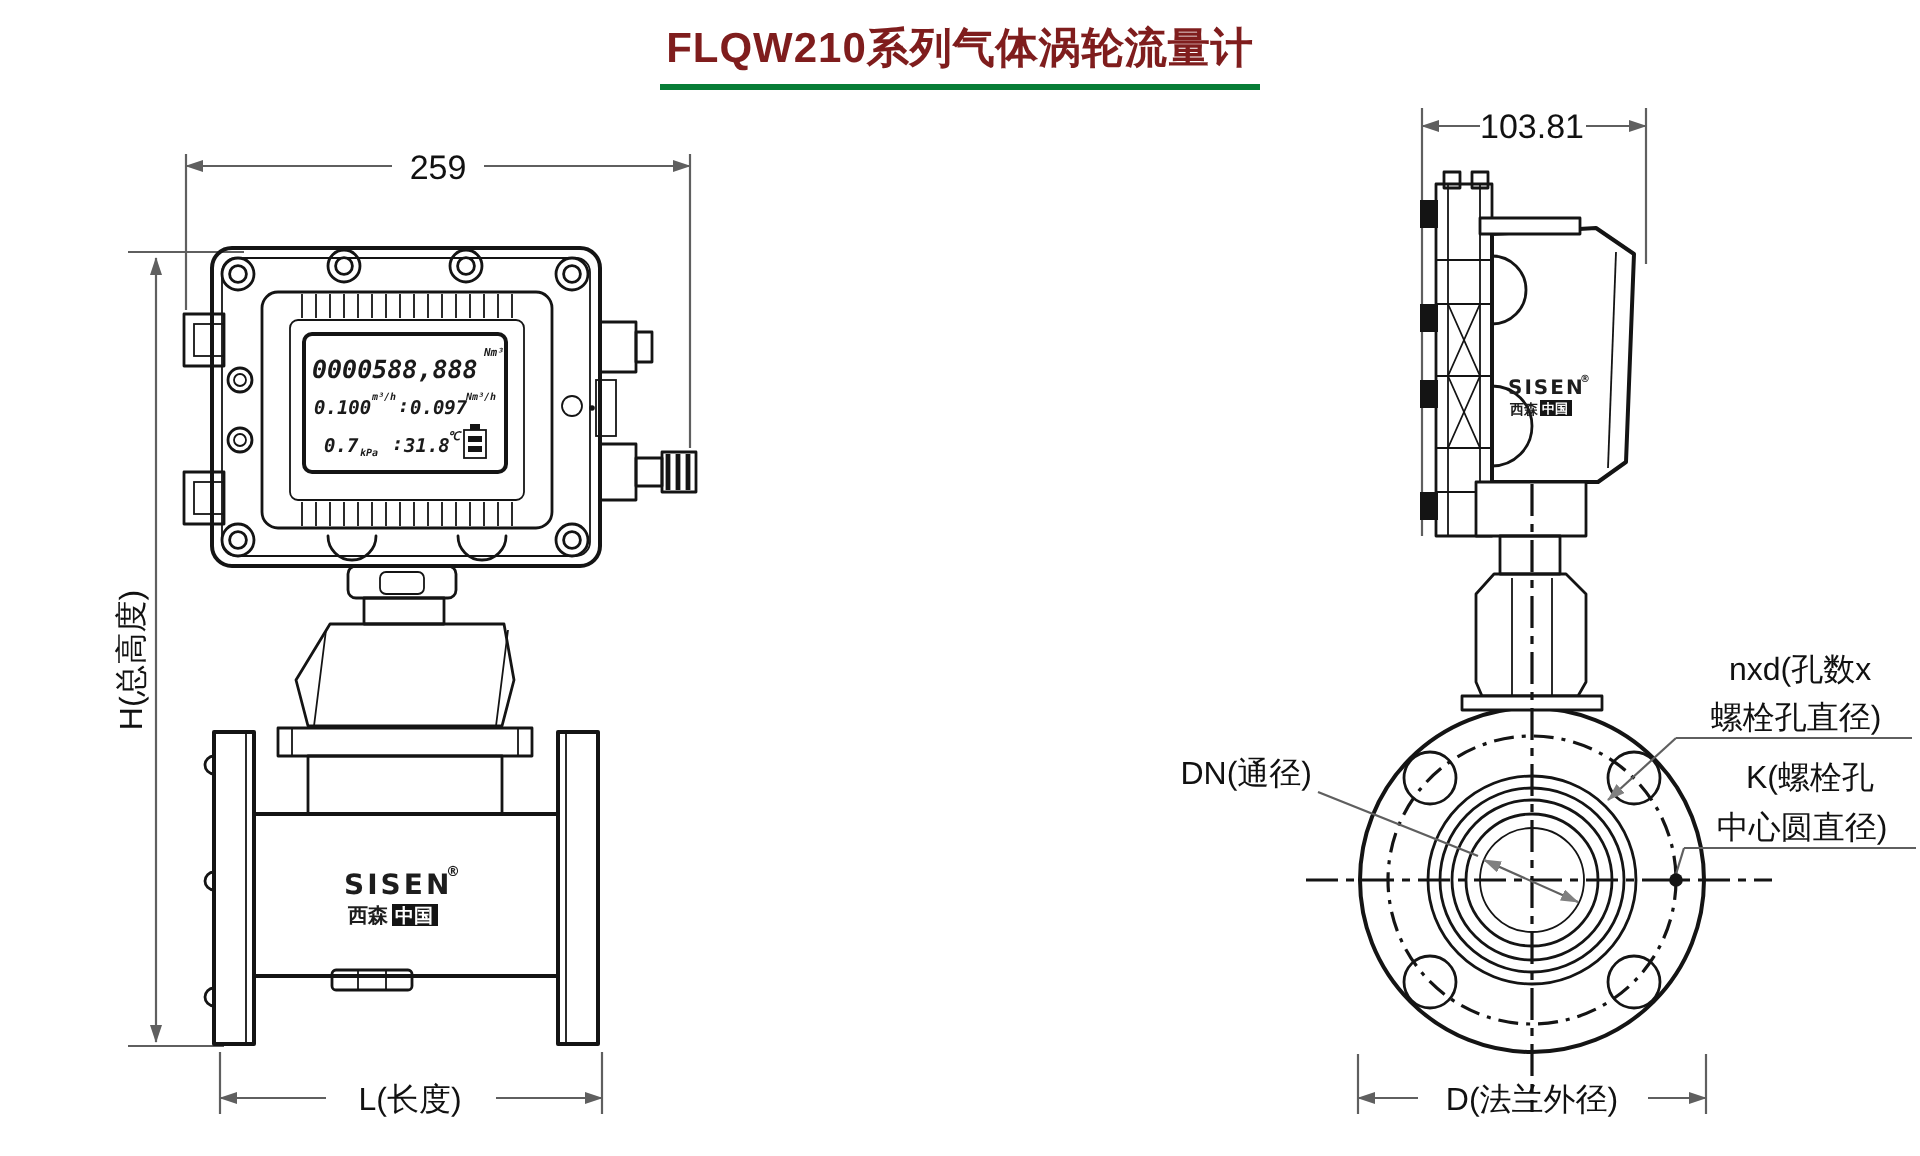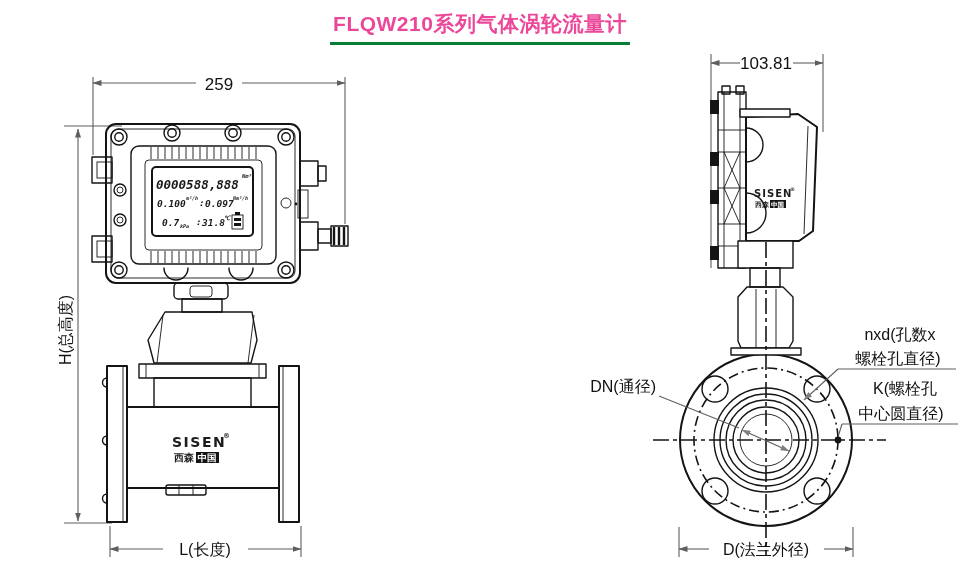--- a/index.html
+++ b/index.html
@@ -1,19 +1,19 @@
 <!DOCTYPE html>
 <html><head>
 <meta charset="utf-8">
 <style>
   html,body{margin:0;padding:0;background:#fff;width:960px;height:578px;overflow:hidden;
             font-family:"Liberation Sans", sans-serif;}
   .page{position:relative;width:960px;height:578px;background:#fff;}
   .title-wrap{position:absolute;top:10px;left:0;width:100%;text-align:center;}
-  .title{display:inline-block;font-size:21px;font-weight:bold;color:#ec4899;
+  .title{display:inline-block;font-size:21px;font-weight:bold;color:#7f1d1d;
          letter-spacing:.5px;border-bottom:3px solid #077d36;padding:0 3px 4px 3px;}
   svg{position:absolute;top:0;left:0;}
   .ln{stroke:#141414;fill:none;stroke-width:1.4;stroke-linejoin:round;stroke-linecap:round}
   .ln2{stroke:#141414;fill:none;stroke-width:2;stroke-linejoin:round}
   .thin{stroke:#141414;fill:none;stroke-width:0.9}
   .wf{fill:#fff}
   .dark{fill:#141414;stroke:none}
   .dim{stroke:#5f5f5f;fill:none;stroke-width:1.1}
   .cl{stroke:#141414;fill:none;stroke-width:1.6}
   .dimnum{font-family:"Liberation Sans",sans-serif;font-size:17px;fill:#111}

